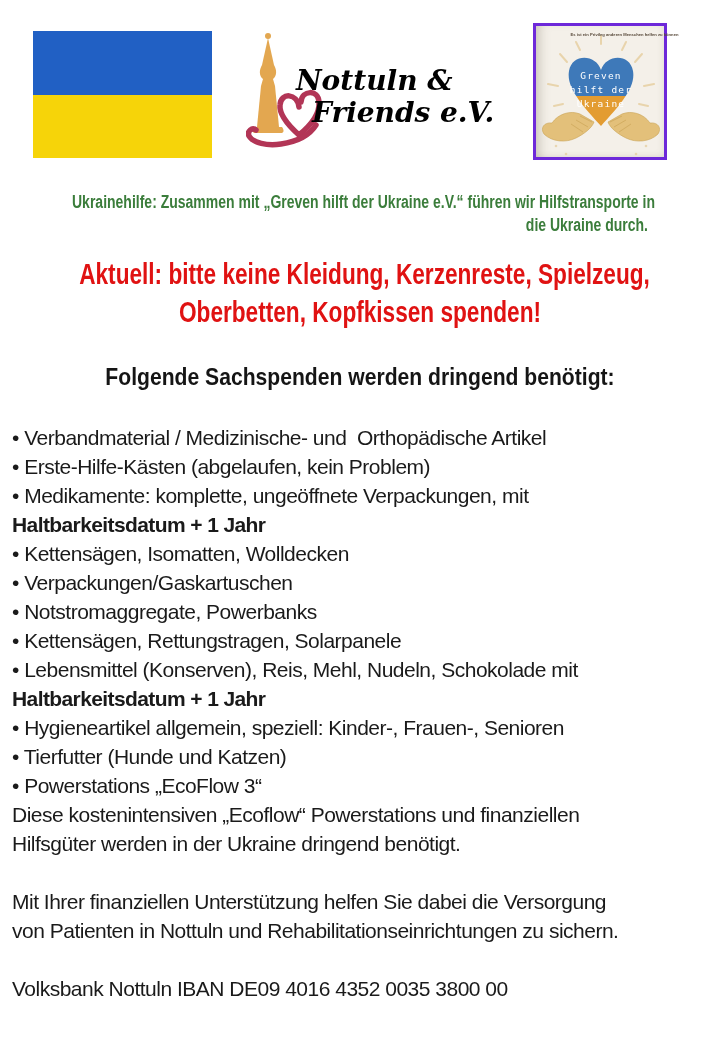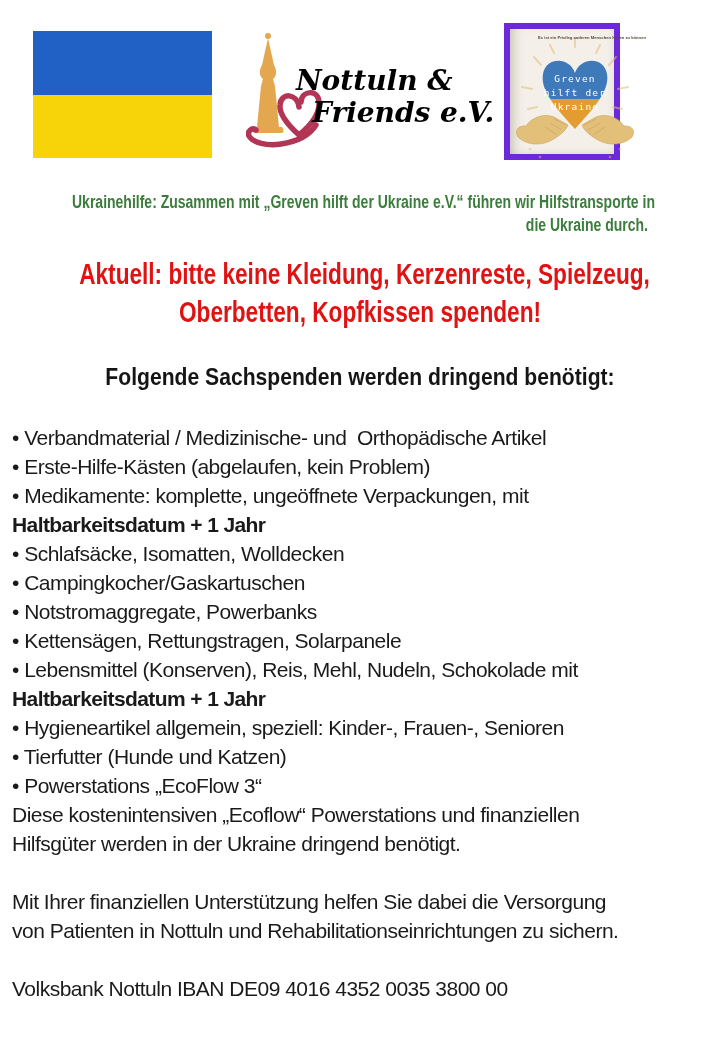--- a/index.html
+++ b/index.html
@@ -8,23 +8,23 @@
   
   .flag{position:absolute;left:33px;top:31px;width:179px;height:127px;}
   .flag-blue{height:64px;background:var(--flag-blue);}
   .flag-yellow{height:63px;background:var(--flag-yellow);}
   .logo{position:absolute;left:246px;top:30px;width:245px;height:125px;}
   .logo svg{position:absolute;left:0;top:0;}
   .logo-text{position:absolute;font-family:"DejaVu Serif","Liberation Serif",serif;
              font-style:italic;font-weight:bold;color:#000000;font-size:28px;line-height:30px;white-space:nowrap;}
   .logo-l1{left:50px;top:36px;}
   .logo-l2{left:66px;top:68px;text-align:center;}
-  .photo{position:absolute;left:504px;top:23px;width:116px;height:137px;background:var(--photo-bg);
+  .photo{position:absolute;left:533px;top:23px;width:134px;height:137px;background:var(--photo-bg);
          box-shadow:inset 10px 0 12px -8px rgba(90,80,60,.35), inset -4px -4px 10px -6px rgba(90,80,60,.2);
-         border:6px solid #6d28d9;box-sizing:border-box;}
+         border:3px solid #6d28d9;box-sizing:border-box;}
   .photo svg{position:absolute;left:0;top:0;}
   .caption{position:absolute;left:0;top:6px;width:100%;text-align:center;font-size:9px;font-weight:bold;
            color:var(--caption);white-space:nowrap;transform:scale(0.46);transform-origin:50% 0;z-index:2;}
   .pheart-text{font-family:"DejaVu Sans Mono","Liberation Mono",monospace;fill:#fff;font-size:9.5px;letter-spacing:1.2px;}
   
   .intro{position:absolute;left:0;top:191px;width:720px;text-align:right;color:var(--green);
          font-weight:bold;font-size:17.5px;line-height:23px;}
   .intro-line{white-space:nowrap;transform:scaleX(0.80);transform-origin:50% 50%;}
   .alert{position:absolute;left:0;top:255px;width:720px;text-align:center;color:var(--red);
          font-weight:bold;font-size:29px;line-height:38px;}
@@ -122,22 +122,22 @@
     <div class="alert-line">Oberbetten, Kopfkissen spenden!</div>
   </div>
 
   <div class="heading">Folgende Sachspenden werden dringend benötigt:</div>
 
   <div class="body">
     <div class="line">• Verbandmaterial / Medizinische- und  Orthopädische Artikel</div>
     <div class="line">• Erste-Hilfe-Kästen (abgelaufen, kein Problem)</div>
     <div class="line">• Medikamente: komplette, ungeöffnete Verpackungen, mit</div>
     <div class="line b">Haltbarkeitsdatum + 1 Jahr</div>
-    <div class="line">• Schlafsäcke, Isomatten, Wolldecken</div>
-    <div class="line">• Campingkocher/Gaskartuschen</div>
+    <div class="line">• Kettensägen, Isomatten, Wolldecken</div>
+    <div class="line">• Verpackungen/Gaskartuschen</div>
     <div class="line">• Notstromaggregate, Powerbanks</div>
     <div class="line">• Kettensägen, Rettungstragen, Solarpanele</div>
     <div class="line">• Lebensmittel (Konserven), Reis, Mehl, Nudeln, Schokolade mit</div>
     <div class="line b">Haltbarkeitsdatum + 1 Jahr</div>
     <div class="line">• Hygieneartikel allgemein, speziell: Kinder-, Frauen-, Senioren</div>
     <div class="line">• Tierfutter (Hunde und Katzen)</div>
     <div class="line">• Powerstations „EcoFlow 3“</div>
     <div class="line">Diese kostenintensiven „Ecoflow“ Powerstations und finanziellen</div>
     <div class="line">Hilfsgüter werden in der Ukraine dringend benötigt.</div>
     <div class="line"></div>

